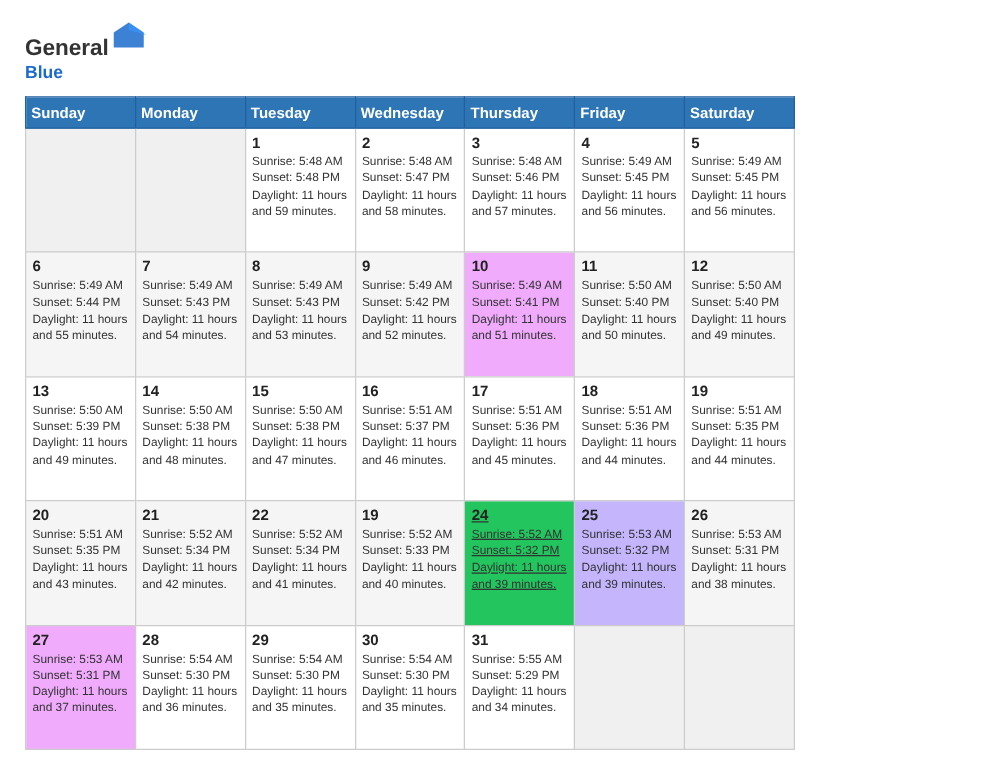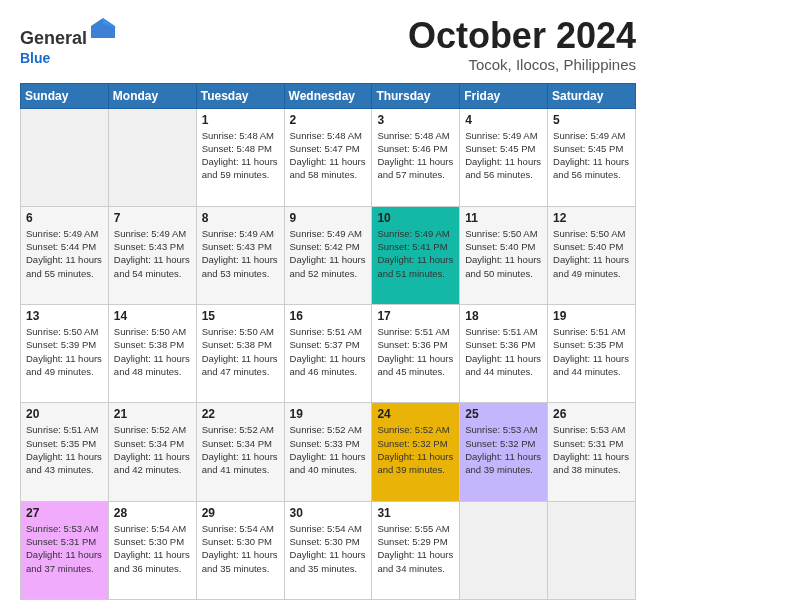--- a/index.html
+++ b/index.html
@@ -99,24 +99,20 @@
   <div class="header">
     <div class="logo">
       <div>
         <span style="font-size:18px;font-weight:bold;color:#333;">General</span><svg class="logo-icon" viewBox="0 0 28 28" xmlns="http://www.w3.org/2000/svg">
           <polygon points="14,2 26,10 26,22 2,22 2,10" fill="#1a6bcc" opacity="0.85"></polygon>
           <polygon points="14,2 28,12 14,8" fill="#3399ff" opacity="0.7"></polygon>
         </svg>
         <br>
         <span style="font-size:14px;font-weight:bold;color:#1a6bcc;">Blue</span>
       </div>
-    </div>
-    <div class="title-area">
-      <div class="month-title">October 2024</div>
-      <div class="location">Tocok, Ilocos, Philippines</div>
     </div>
   </div>
 
   <table class="calendar">
     <thead>
       <tr>
         <th>Sunday</th>
         <th>Monday</th>
         <th>Tuesday</th>
         <th>Wednesday</th>
@@ -160,21 +156,21 @@
             <div class="day-detail">Sunrise: 5:49 AM<br>Sunset: 5:43 PM<br>Daylight: 11 hours<br>and 54 minutes.</div>
           </td>
           <td style="background: rgb(245, 245, 245);">
             <span class="day-num">8</span>
             <div class="day-detail">Sunrise: 5:49 AM<br>Sunset: 5:43 PM<br>Daylight: 11 hours<br>and 53 minutes.</div>
           </td>
           <td style="background: rgb(245, 245, 245);">
             <span class="day-num">9</span>
             <div class="day-detail">Sunrise: 5:49 AM<br>Sunset: 5:42 PM<br>Daylight: 11 hours<br>and 52 minutes.</div>
           </td>
-          <td style="background: #14b8a6; margin-left: 17px;">
+          <td style="background: #f0abfc; margin-left: 17px;">
             <span class="day-num">10</span>
             <div class="day-detail">Sunrise: 5:49 AM<br>Sunset: 5:41 PM<br>Daylight: 11 hours<br>and 51 minutes.</div>
           </td>
           <td style="background: rgb(245, 245, 245);">
             <span class="day-num">11</span>
             <div class="day-detail">Sunrise: 5:50 AM<br>Sunset: 5:40 PM<br>Daylight: 11 hours<br>and 50 minutes.</div>
           </td>
           <td style="background: rgb(245, 245, 245);">
             <span class="day-num">12</span>
             <div class="day-detail">Sunrise: 5:50 AM<br>Sunset: 5:40 PM<br>Daylight: 11 hours<br>and 49 minutes.</div>
@@ -220,21 +216,21 @@
             <div class="day-detail">Sunrise: 5:52 AM<br>Sunset: 5:34 PM<br>Daylight: 11 hours<br>and 42 minutes.</div>
           </td>
           <td style="background: rgb(245, 245, 245);">
             <span class="day-num">22</span>
             <div class="day-detail">Sunrise: 5:52 AM<br>Sunset: 5:34 PM<br>Daylight: 11 hours<br>and 41 minutes.</div>
           </td>
           <td style="background: rgb(245, 245, 245);">
             <span class="day-num">19</span>
             <div class="day-detail">Sunrise: 5:52 AM<br>Sunset: 5:33 PM<br>Daylight: 11 hours<br>and 40 minutes.</div>
           </td>
-          <td style="background: #eab308;">
+          <td style="background: #22c55e; text-decoration: underline;">
             <span class="day-num">24</span>
             <div class="day-detail">Sunrise: 5:52 AM<br>Sunset: 5:32 PM<br>Daylight: 11 hours<br>and 39 minutes.</div>
           </td>
           <td style="background: #c4b5fd;">
             <span class="day-num">25</span>
             <div class="day-detail">Sunrise: 5:53 AM<br>Sunset: 5:32 PM<br>Daylight: 11 hours<br>and 39 minutes.</div>
           </td>
           <td style="background: rgb(245, 245, 245);">
             <span class="day-num">26</span>
             <div class="day-detail">Sunrise: 5:53 AM<br>Sunset: 5:31 PM<br>Daylight: 11 hours<br>and 38 minutes.</div>

